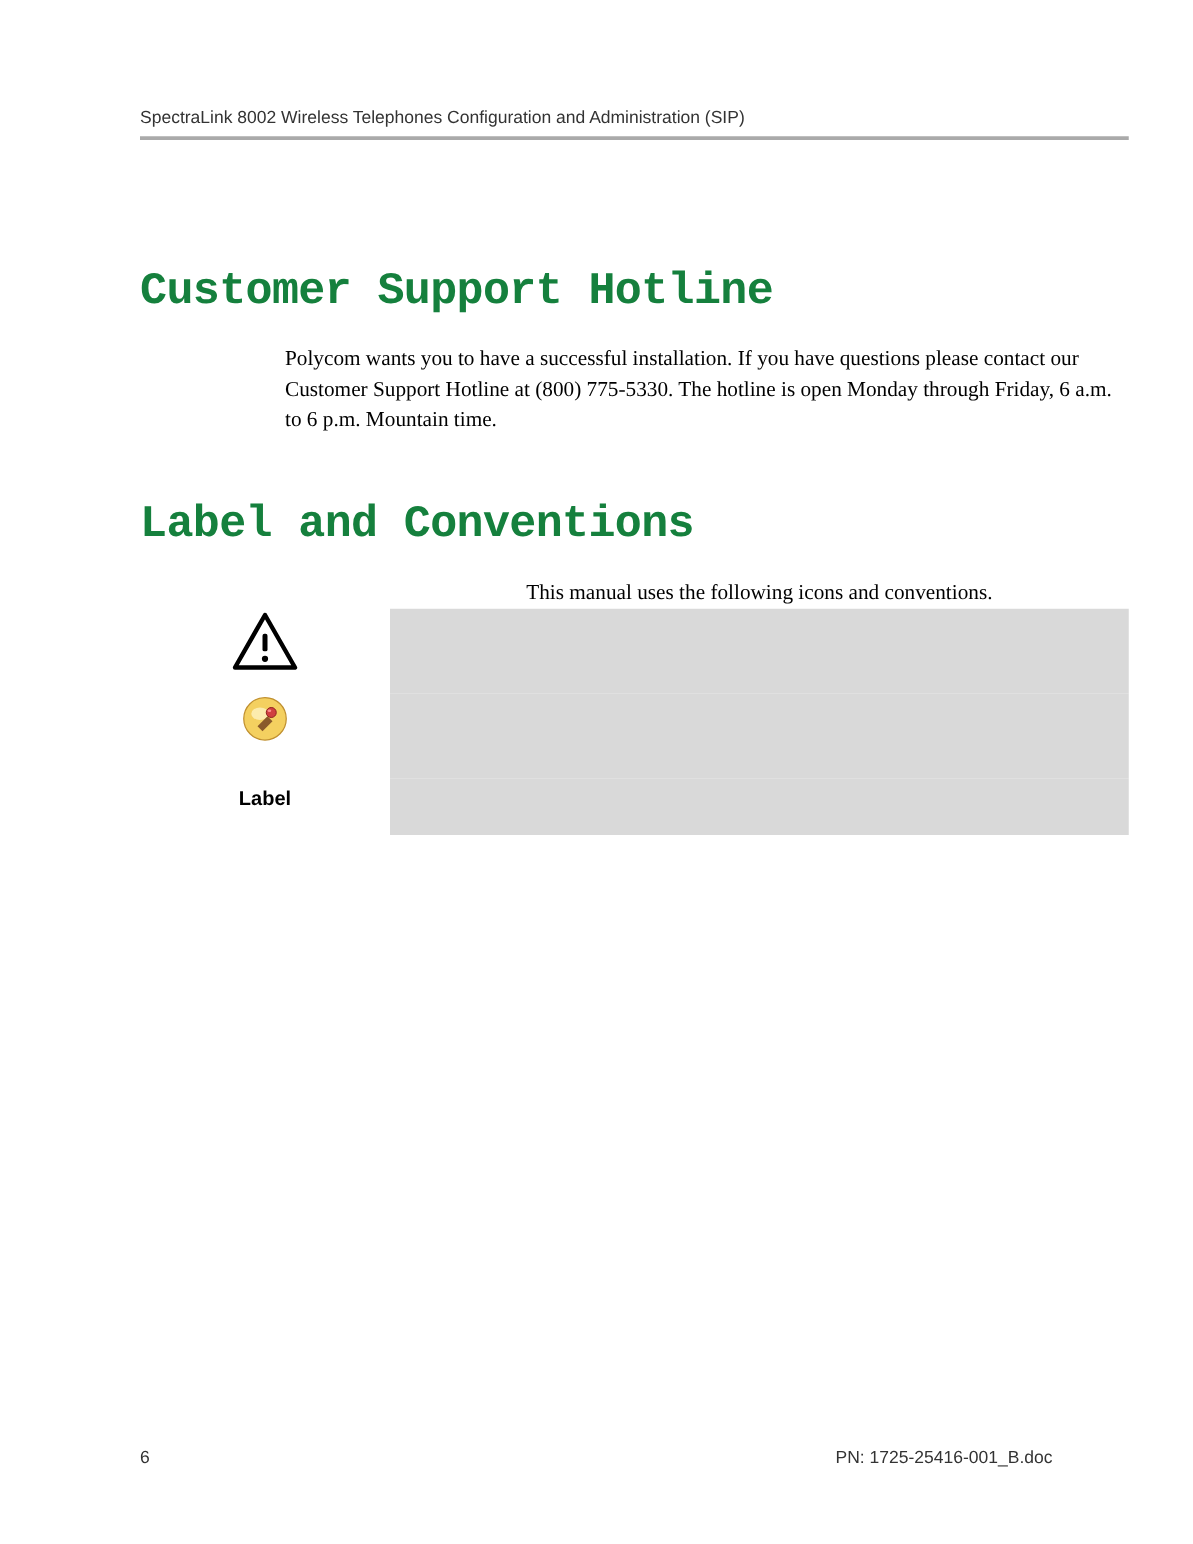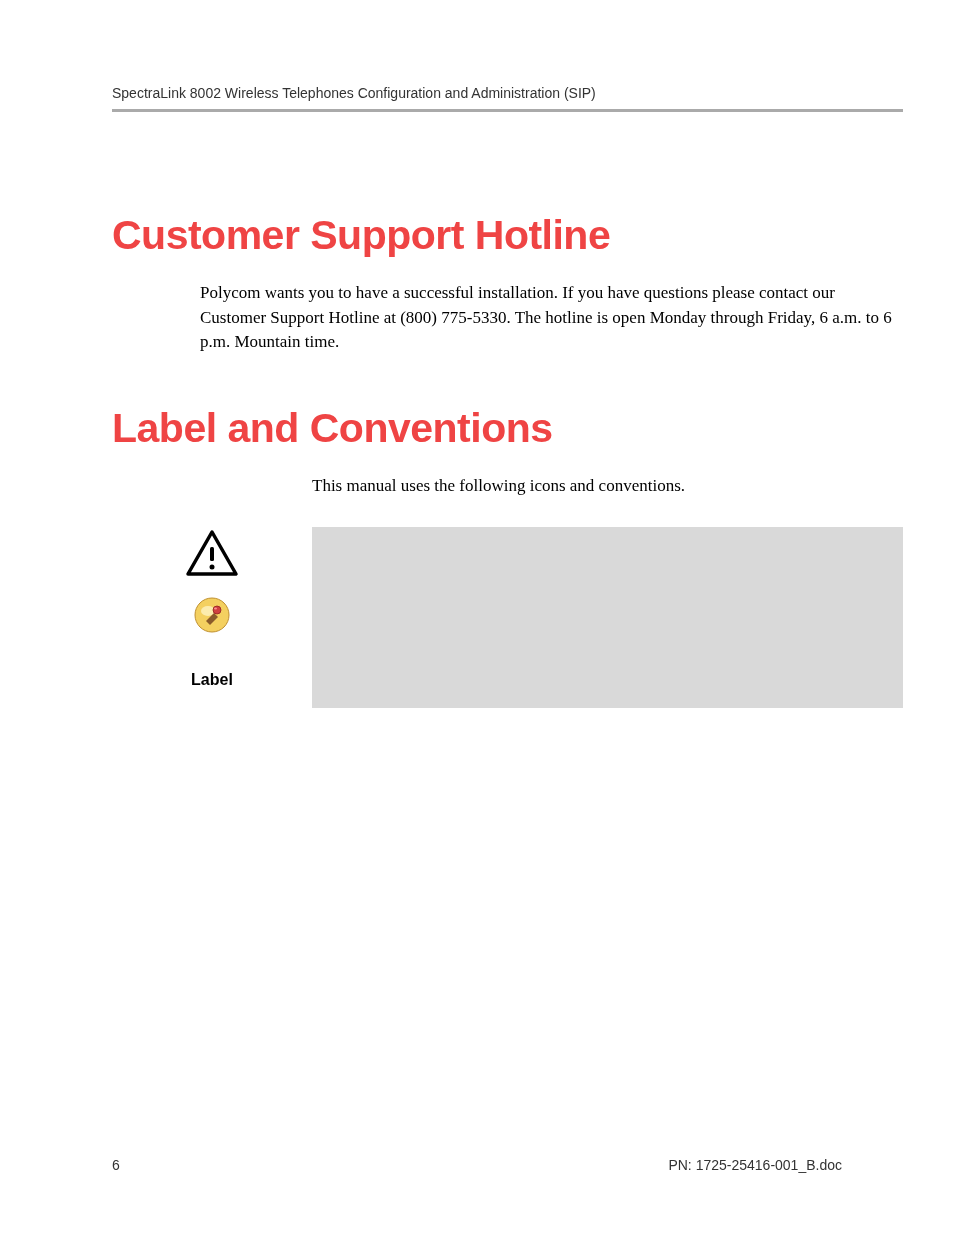--- a/index.html
+++ b/index.html
@@ -22,44 +22,44 @@
       color: #333;
       margin-bottom: 8px;
       font-family: Arial, Helvetica, sans-serif;
     }
     .header-rule {
       height: 3px;
       background: #aaa;
       margin-bottom: 100px;
     }
     .section-heading {
-      font-family: Liberation Sans, sans-serif;
-      font-size: 41px;
+      font-family: Liberation Mono, monospace;
+      font-size: 36px;
       font-weight: 900;
-      color: #ef4444;
+      color: #15803d;
       margin-bottom: 22px;
       letter-spacing: -0.5px;
     }
     .body-text {
       font-size: 17px;
       line-height: 1.45;
       color: #000;
-      margin-left: 88px;
+      margin-left: 116px;
       margin-right: 10px;
       margin-bottom: 50px;
     }
     .icons-section {
       margin-top: 10px;
     }
     .intro-text {
       font-size: 17px;
       line-height: 1.45;
       color: #000;
       margin-left: 200px;
-      margin-bottom: 28px;
+      text-align: center;
     }
     .icon-row {
       display: flex;
       align-items: flex-start;
     }
     .icon-cell {
       width: 200px;
       display: flex;
       justify-content: center;
       align-items: center;

